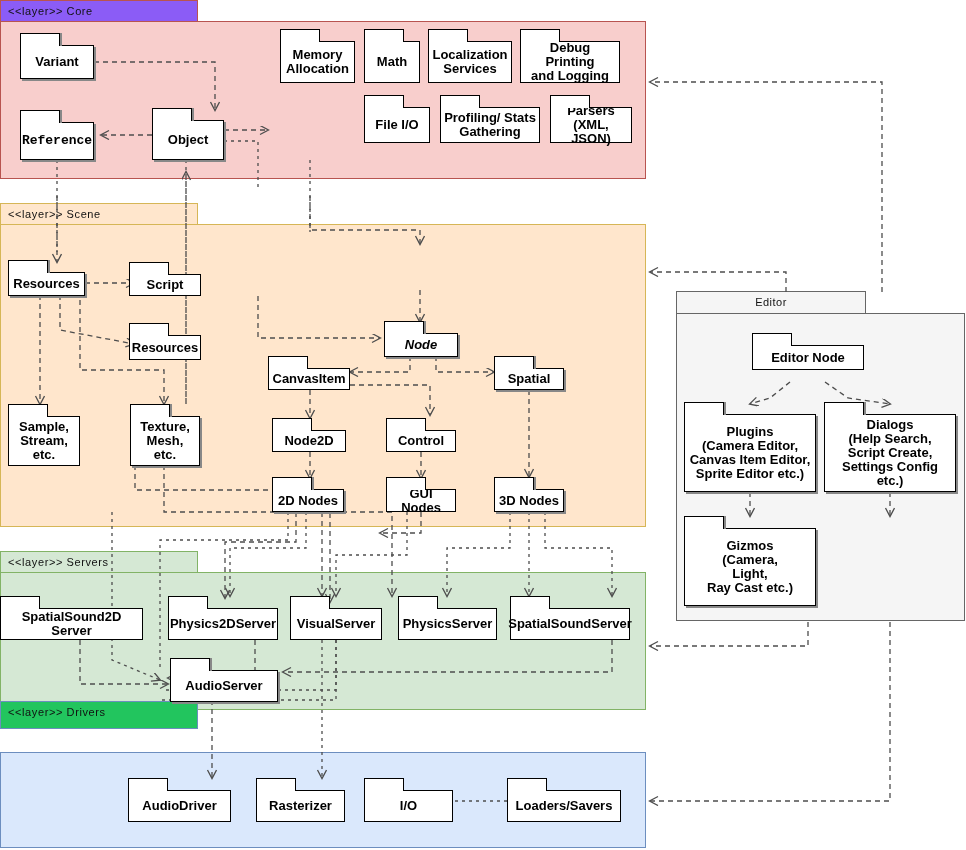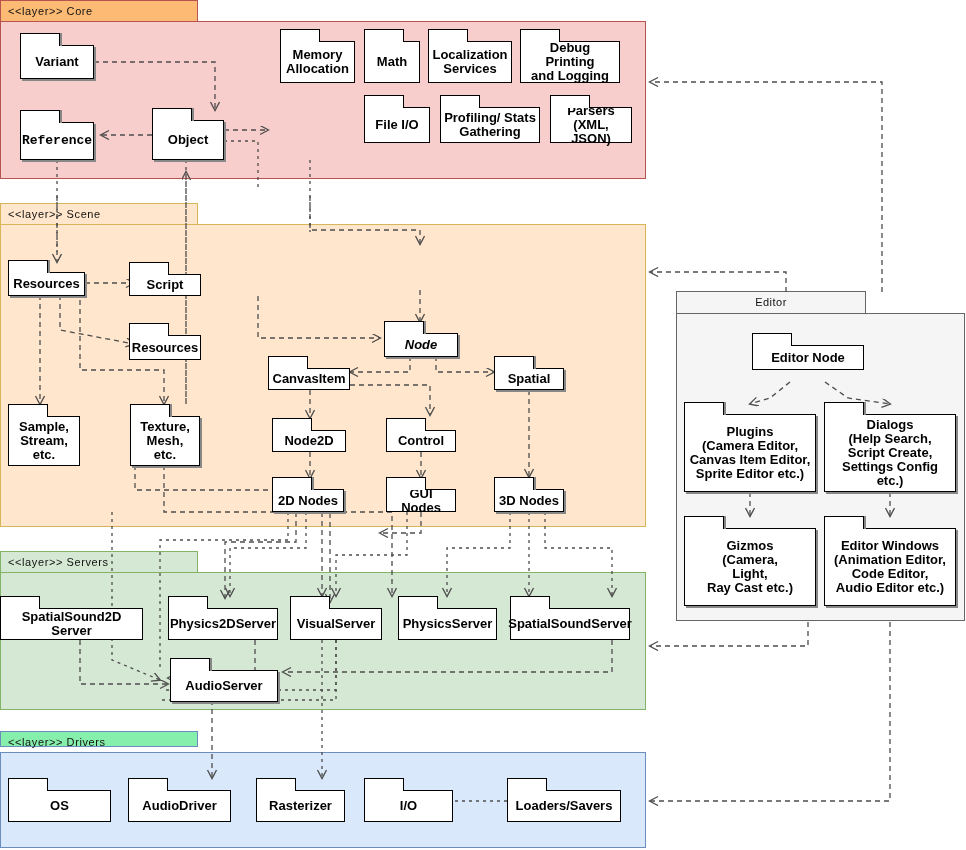--- a/index.html
+++ b/index.html
@@ -30,30 +30,30 @@
               border:1px solid #666;background:#f5f5f5;color:#111;font-size:11px;
               line-height:21px;text-align:center;letter-spacing:.5px;}
   .grp .gbody{position:absolute;left:0;box-sizing:border-box;border:1px solid #666;
               background:#f5f5f5;}
 </style>
 </head>
 <body>
 
 <div id="stage">
 
-  <div class="layer-tab" style="left:0;top:0;width:198px;height:22px;background:#fdba74;border-color:#b85450;">&lt;&lt;layer&gt;&gt; Core</div>
+  <div class="layer-tab" style="left:0;top:0;width:198px;height:22px;background:#8b5cf6;border-color:#b85450;">&lt;&lt;layer&gt;&gt; Core</div>
   <div class="layer-body" style="left:0;top:21px;width:646px;height:158px;background:#f8cecc;border-color:#b85450;"></div>
 
   <div class="layer-tab" style="left:0;top:203px;width:198px;height:22px;background:#ffe6cc;border-color:#d6b656;">&lt;&lt;layer&gt;&gt; Scene</div>
   <div class="layer-body" style="left:0;top:224px;width:646px;height:303px;background:#ffe6cc;border-color:#d6b656;"></div>
 
   <div class="layer-tab" style="left:0;top:551px;width:198px;height:22px;background:#d5e8d4;border-color:#82b366;">&lt;&lt;layer&gt;&gt; Servers</div>
   <div class="layer-body" style="left:0;top:572px;width:646px;height:138px;background:#d5e8d4;border-color:#82b366;"></div>
 
-  <div class="layer-tab" style="left:0;top:731px;width:198px;height:16px;background:#86efac;border-color:#6c8ebf;">&lt;&lt;layer&gt;&gt; Drivers</div>
+  <div class="layer-tab" style="left:0;top:701px;width:198px;height:28px;background:#22c55e;border-color:#6c8ebf;">&lt;&lt;layer&gt;&gt; Drivers</div>
   <div class="layer-body" style="left:0;top:752px;width:646px;height:96px;background:#dae8fc;border-color:#6c8ebf;"></div>
 
   <div class="grp" style="left:676px;top:291px;width:289px;height:330px;">
     <div class="ghead" style="width:190px;">Editor</div>
     <div class="gbody" style="top:22px;width:289px;height:308px;"></div>
   </div>
 
   <svg class="wires" viewBox="0 0 966 850" xmlns="http://www.w3.org/2000/svg">
     <defs>
       <marker id="ah" markerWidth="12" markerHeight="12" refX="9" refY="4.5" orient="auto" markerUnits="userSpaceOnUse">
@@ -322,31 +322,20 @@
     <div class="tab"></div>
     <div class="body">
         <span>
           <div>Gizmos</div>
           <div>(Camera,</div>
           <div>Light,</div>
           <div>Ray Cast etc.)</div>
         </span>
       </div>
   </div>
-  <div class="pkg sh" style="left:824px;top:516px;width:132px;height:90px;">
-    <div class="tab"></div>
-    <div class="body">
-        <span>
-          <div>Editor Windows</div>
-          <div>(Animation Editor,</div>
-          <div>Code Editor,</div>
-          <div>Audio Editor etc.)</div>
-        </span>
-      </div>
-  </div>
 
   <div class="pkg" style="left:0;top:596px;width:143px;height:44px;">
     <div class="tab"></div>
     <div class="body">
         <span>SpatialSound2D Server</span>
       </div>
   </div>
   <div class="pkg" style="left:168px;top:596px;width:110px;height:44px;">
     <div class="tab"></div>
     <div class="body">
@@ -371,26 +360,20 @@
         <span>SpatialSoundServer</span>
       </div>
   </div>
   <div class="pkg sh" style="left:170px;top:658px;width:108px;height:44px;">
     <div class="tab"></div>
     <div class="body">
         <span>AudioServer</span>
       </div>
   </div>
 
-  <div class="pkg" style="left:8px;top:778px;width:103px;height:44px;">
-    <div class="tab"></div>
-    <div class="body">
-        <span>OS</span>
-      </div>
-  </div>
   <div class="pkg" style="left:128px;top:778px;width:103px;height:44px;">
     <div class="tab"></div>
     <div class="body">
         <span>AudioDriver</span>
       </div>
   </div>
   <div class="pkg" style="left:256px;top:778px;width:89px;height:44px;">
     <div class="tab"></div>
     <div class="body">
         <span>Rasterizer</span>

